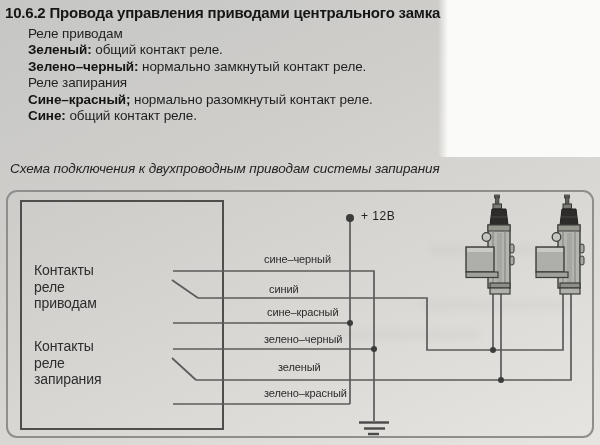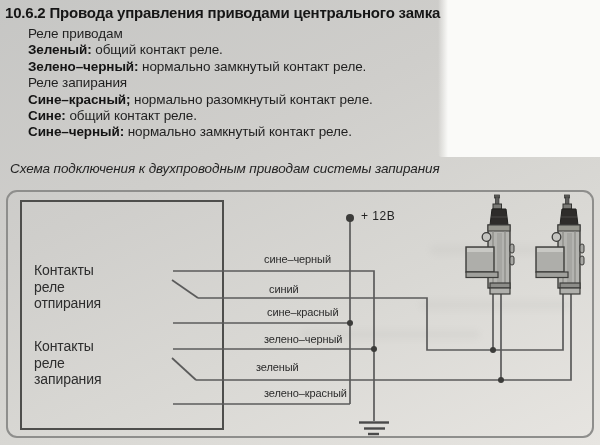--- a/index.html
+++ b/index.html
@@ -56,21 +56,20 @@
 
   <div class="title">10.6.2 Провода управления приводами центрального замка</div>
 
   <div class="legend">
     <div>Реле приводам</div>
     <div><b>Зеленый:</b> <span>общий контакт реле.</span></div>
     <div><b>Зелено–черный:</b> <span>нормально замкнутый контакт реле.</span></div>
     <div>Реле запирания</div>
     <div><b>Сине–красный;</b> <span>нормально разомкнутый контакт реле.</span></div>
     <div><b>Сине:</b> <span>общий контакт реле.</span></div>
-    <div><b>Сине–черный:</b> <span>нормально замкнутый контакт реле.</span></div>
   </div>
 
   <div class="caption">Схема подключения к двухпроводным приводам системы запирания</div>
 
   <svg class="schematic" width="600" height="445" viewBox="0 0 600 445">
 
     <rect x="7" y="191" width="586" height="246" rx="10" fill="none" stroke="#8e8e8c" stroke-width="2"></rect>
 
     <rect x="21" y="201" width="202" height="228" fill="none" stroke="#4e4e4c" stroke-width="2"></rect>
 
@@ -132,28 +131,28 @@
     </defs>
     <use href="#actuator" x="466" y="195"></use>
     <use href="#actuator" x="536" y="195"></use>
   </svg>
 
   <div class="power-label">+ 12В</div>
 
   <div class="block-label" style="top:262px;">
     <div>Контакты</div>
     <div>реле</div>
-    <div>отпирания</div>
+    <div>приводам</div>
   </div>
   <div class="block-label" style="top:338px;">
     <div>Контакты</div>
     <div>реле</div>
     <div>запирания</div>
   </div>
 
   <span class="diag-label" style="left:228px;top:253px;">сине–черный</span>
   <span class="diag-label" style="left:233px;top:283px;">синий</span>
   <span class="diag-label" style="left:231px;top:306px;">сине–красный</span>
   <span class="diag-label" style="left:228px;top:333px;">зелено–черный</span>
-  <span class="diag-label" style="left:220px;top:361px;text-align:center;">зеленый</span>
+  <span class="diag-label" style="left:242px;top:361px;text-align:center;">зеленый</span>
   <span class="diag-label" style="left:228px;top:387px;">зелено–красный</span>
 
 </div>
 
 </body></html>

